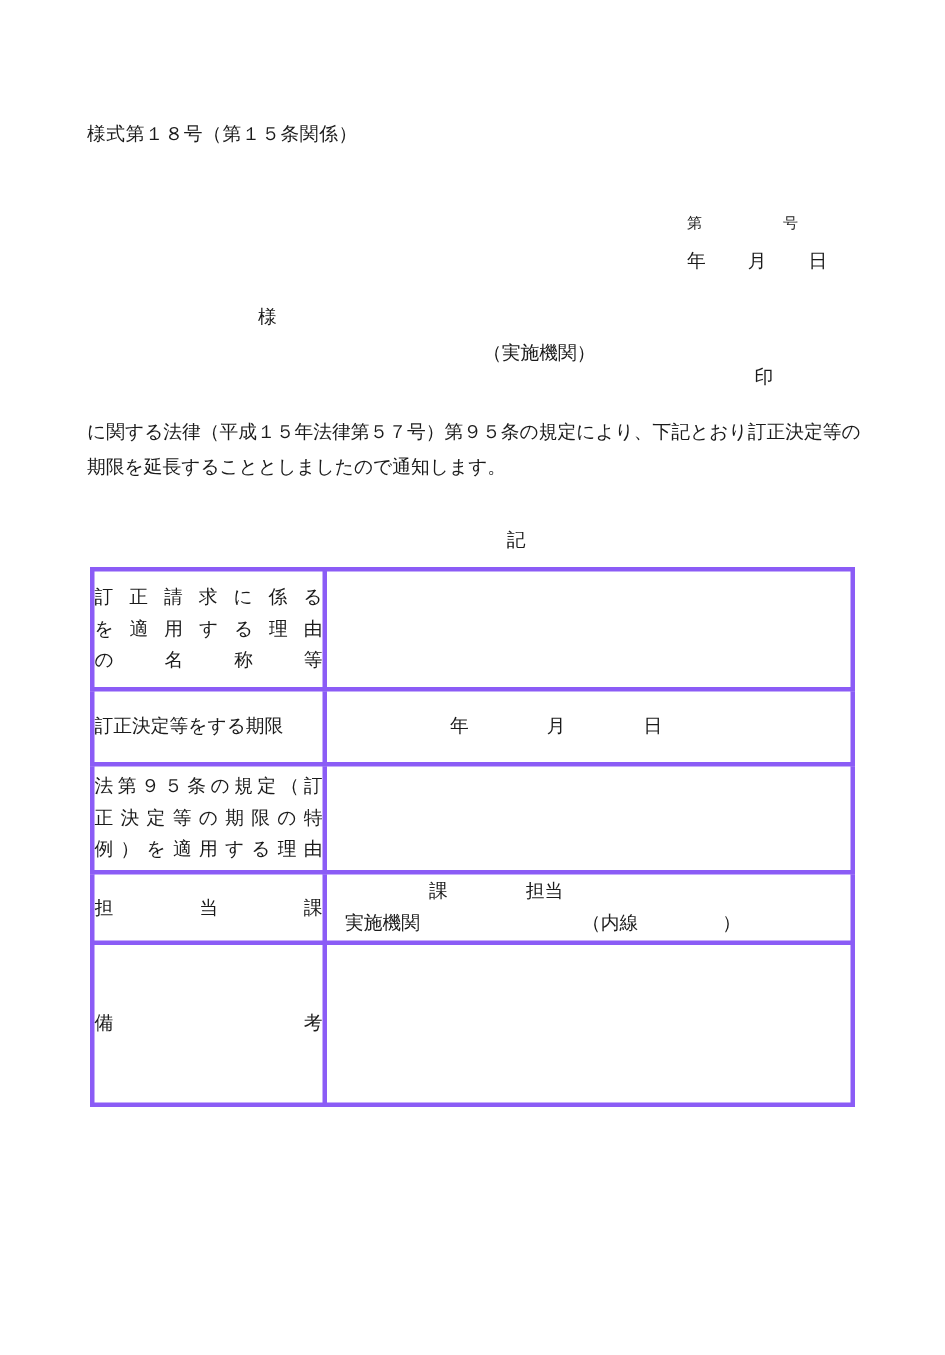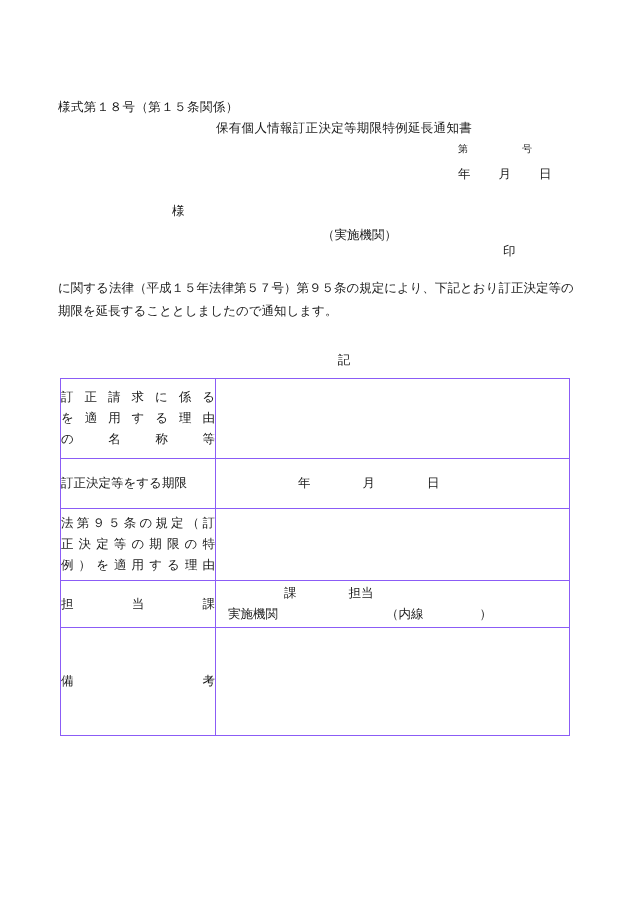--- a/index.html
+++ b/index.html
@@ -24,21 +24,20 @@
   }
 
   
   .form-no {
     position: absolute;
     left: 58px;
     top: 81px;
     font-size: 12.5px;
     letter-spacing: 0.4px;
     white-space: nowrap;
-    margin-top: 18px;
   }
 
   .doc-title {
     position: absolute;
     left: 0;
     right: 0;
     top: 120px;
     text-align: center;
     font-size: 12.5px;
     letter-spacing: 0.3px;
@@ -114,21 +113,21 @@
   
   .form-table {
     position: absolute;
     left: 60px;
     top: 378px;
     width: 510px;
     border-collapse: collapse;
     table-layout: fixed;
   }
   .form-table td {
-    border: 1px solid #8b5cf6;
+    border: 3px solid #8b5cf6;
     padding: 0;
     vertical-align: middle;
     font-size: 12.5px;
   }
   .col-label { width: 155px; }
 
   .label-cell {
     padding: 6px 9px;
     line-height: 21px;
   }
@@ -172,21 +171,20 @@
   .contact-line-2 .tgap { display: inline-block; width: 108px; }
   .contact-line-2 .ngap { display: inline-block; width: 56px; }
 </style>
 </head>
 <body>
 
 <div class="page">
 
   <div class="form-no">様式第１８号（第１５条関係）</div>
 
-  <div class="doc-title">保有個人情報訂正決定等期限特例延長通知書</div>
 
   <div class="doc-number">
     <span>第</span><span class="gap-a"></span><span>号</span>
   </div>
 
   <div class="doc-date">
     <span>年</span><span class="gap-b"></span><span>月</span><span class="gap-b"></span><span>日</span>
   </div>
 
   <div class="addressee">様</div>

